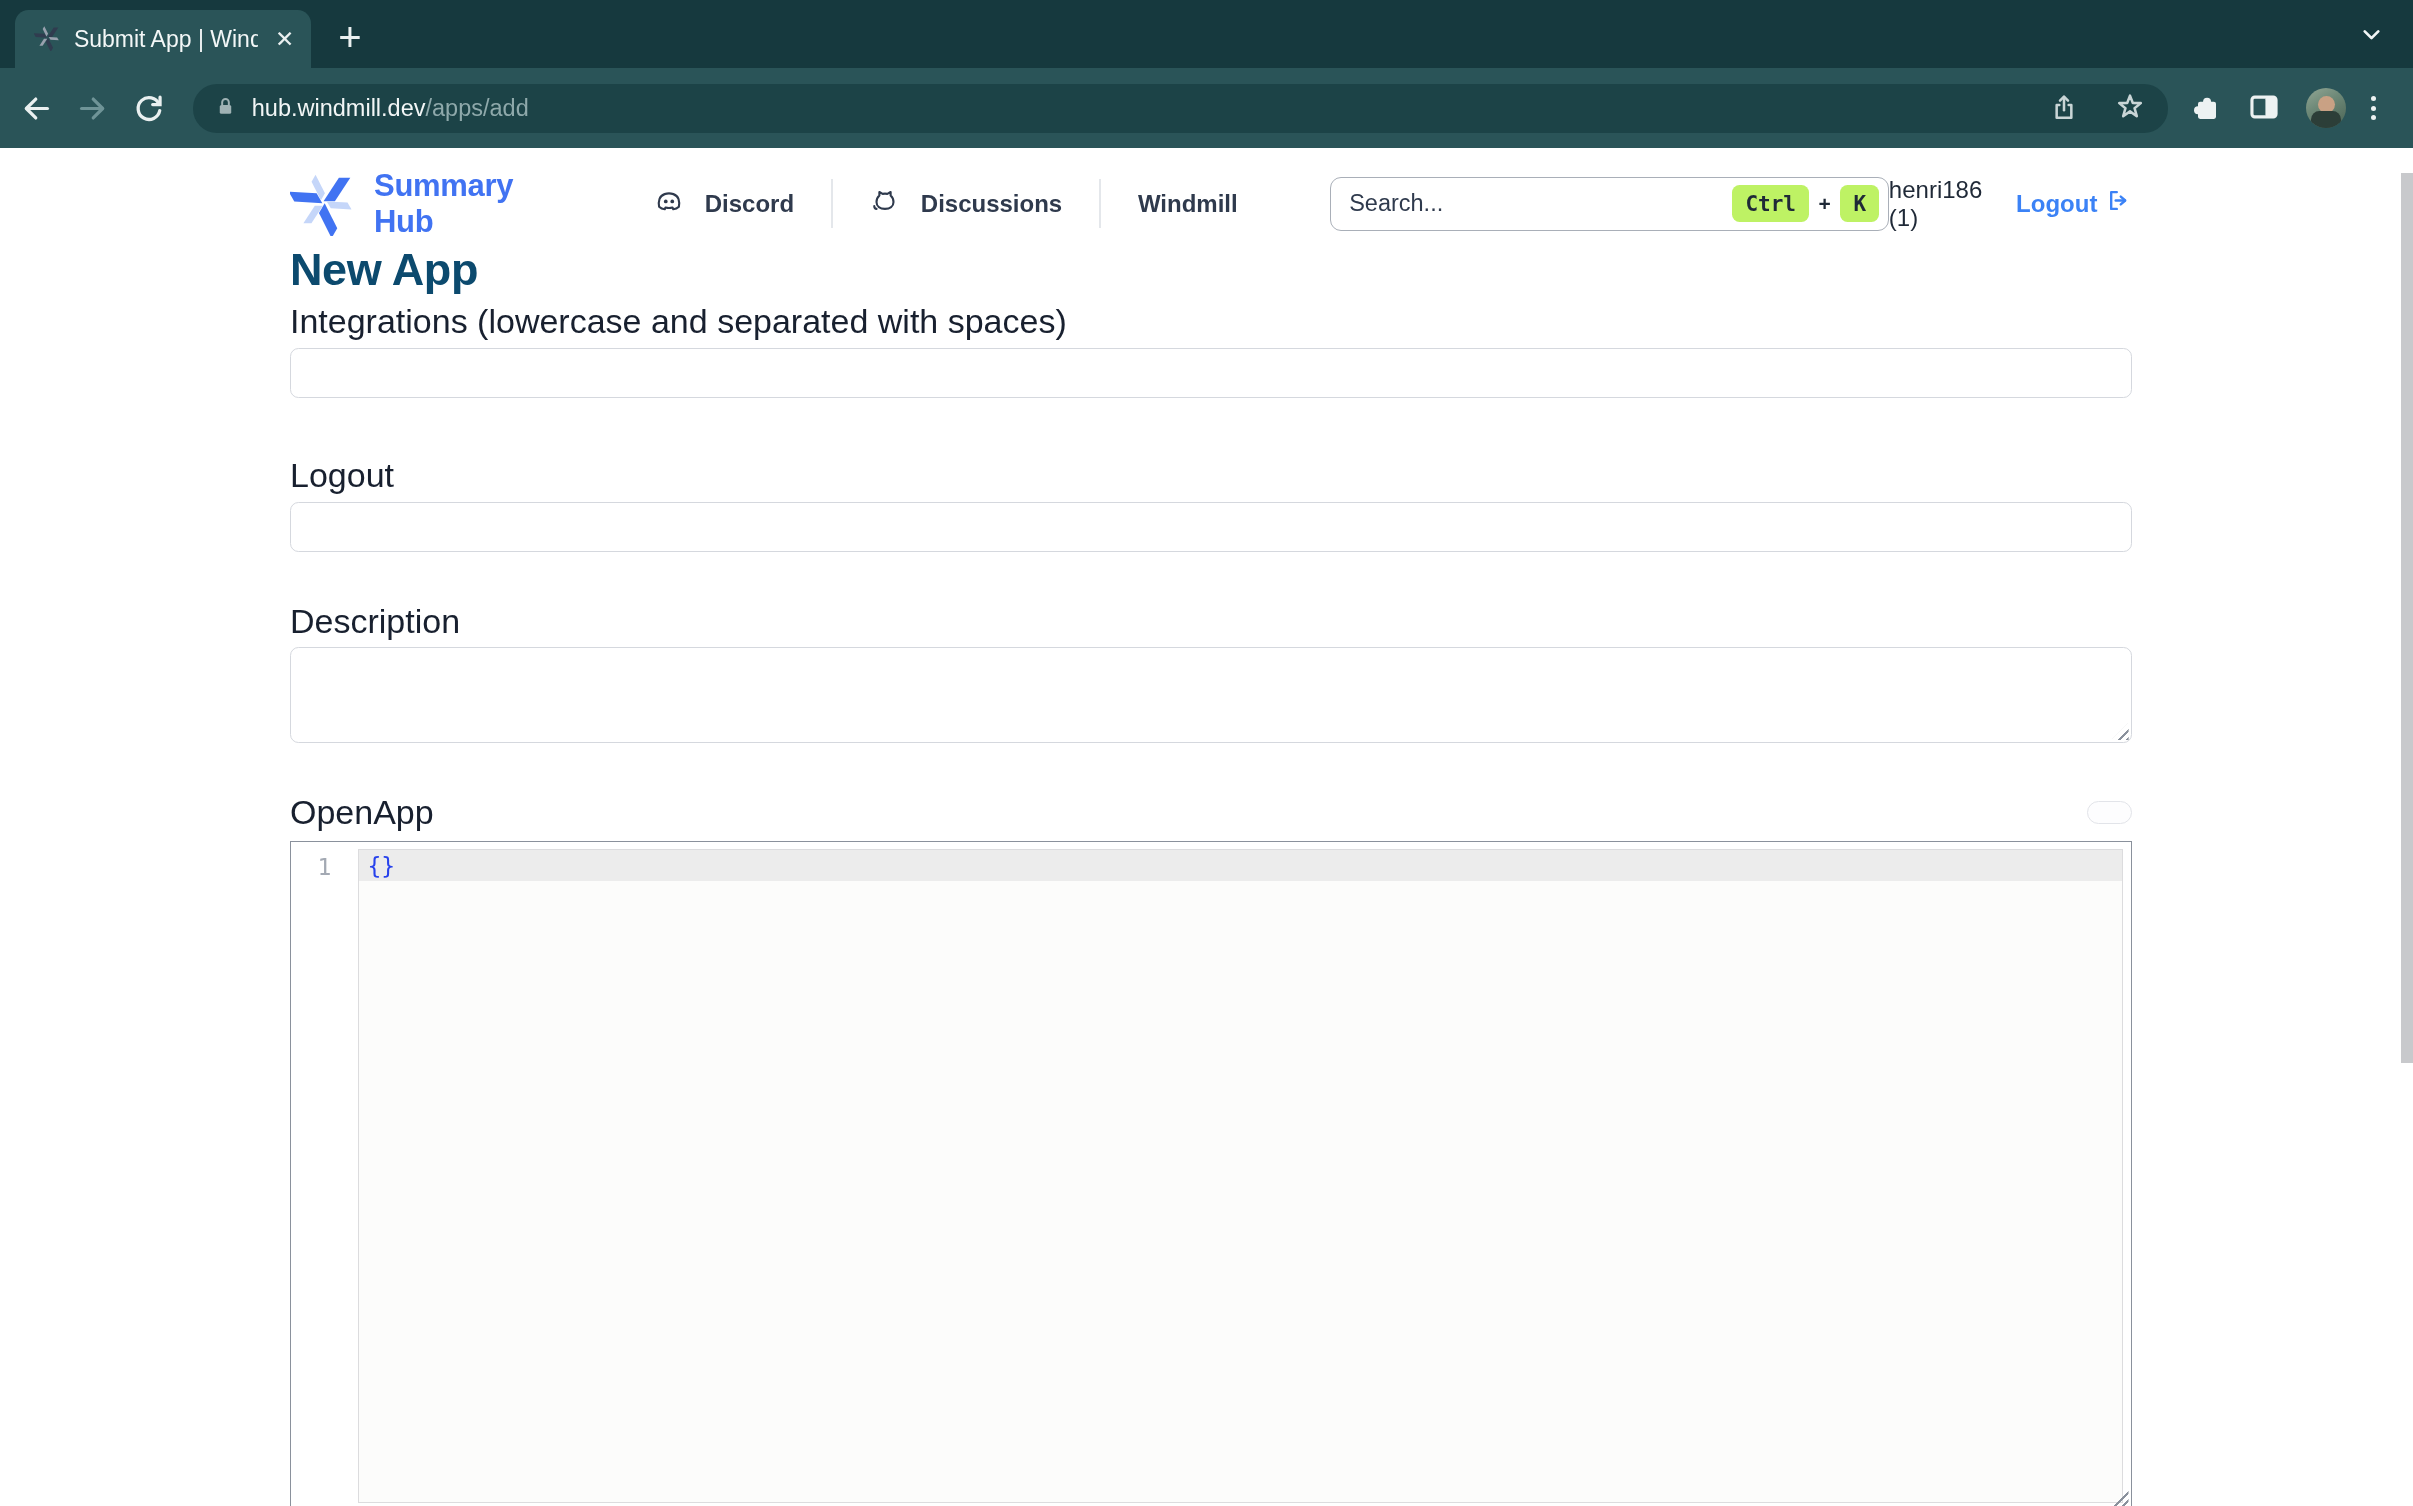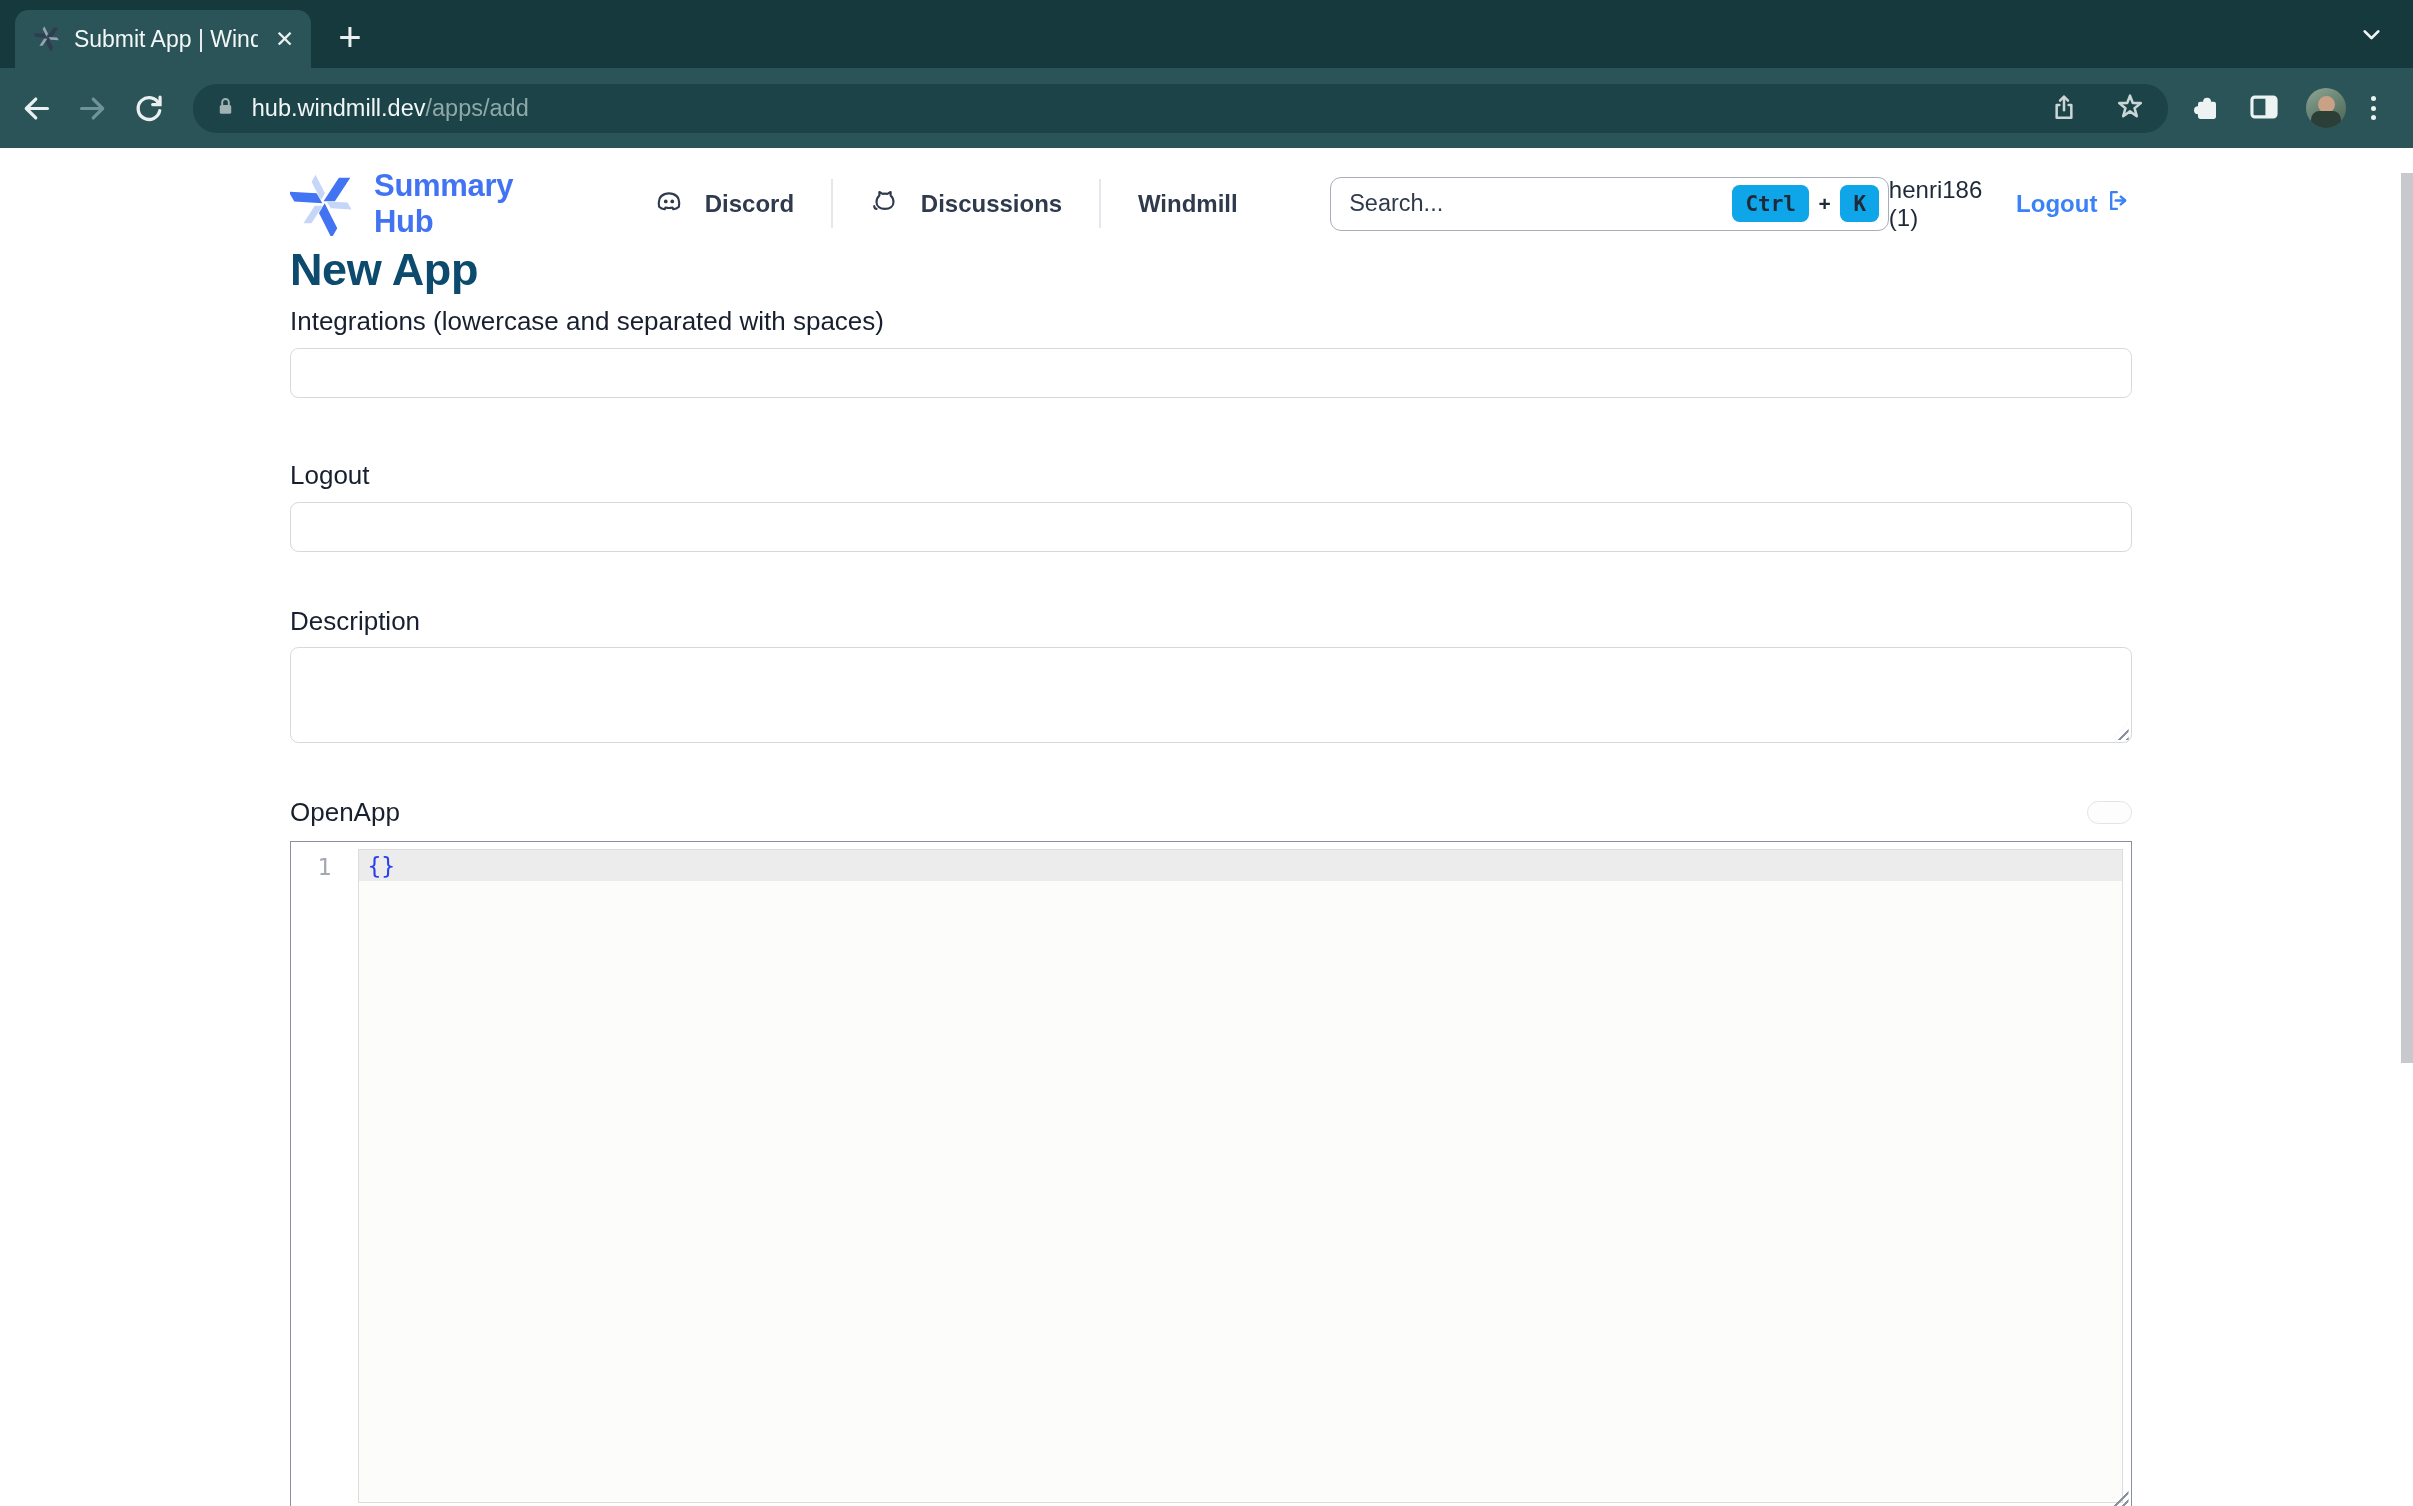--- a/index.html
+++ b/index.html
@@ -53,37 +53,37 @@
   .nav { display:flex; align-items:center; margin-left:105px; }
   .nav-item { display:flex; align-items:center; gap:21px; color:#2F3A4D;
               font-size:24px; font-weight:700; cursor:pointer; }
   .nav-sep { width:1.7px; height:49px; background:#E4E7EB; margin:0 37px; }
 
   .search { margin-left:92px; width:625px; height:54px; border:1.7px solid #A9AFB8;
             border-radius:11px; display:flex; align-items:center; padding:0 8.4px 0 18.5px; }
   .search input { flex:1; min-width:0; border:none; outline:none; background:transparent;
                   font-size:23.5px; color:#2F3A4D; font-family:"Liberation Sans",sans-serif; }
   .search input::placeholder { color:#2F3A4D; opacity:1; }
-  .kbd { background:#0ea5e9; border-radius:7.6px; padding:6.7px 13.4px;
+  .kbd { background:#bef264; border-radius:7.6px; padding:6.7px 13.4px;
          font-family:"DejaVu Sans Mono",monospace; font-size:21px; font-weight:700;
          color:#1F2937; }
   .kbd-plus { margin:0 9.2px; font-size:21px; color:#1F2937; font-weight:700; }
 
   .user-area { margin-left:auto; display:flex; align-items:center; gap:28px; }
   .username { font-size:24px; color:#1F2937; }
   .logout { display:flex; align-items:center; gap:7.6px; color:#3B82F6;
             font-size:24px; font-weight:700; cursor:pointer; }
 
   .page-title { margin-top:5px; font-size:45px; font-weight:800; color:#0c4a6e;
                 letter-spacing:-0.4px; }
 
   .field { margin-top:54px; }
   .field.first { margin-top:10px; }
   .field.second { margin-top:62px; }
-  .field-label { font-size:26px; color:#18202F; line-height:30px; }
+  .field-label { font-size:34px; color:#18202F; line-height:30px; }
   .field-head { display:flex; align-items:center; justify-content:space-between; }
   .text-input { margin-top:11.8px; width:100%; height:50px; background:#fff;
                 border:1.7px solid #D5D8DE; border-radius:8.4px; display:block;
                 font-size:23.5px; padding:0 15px; color:#1F2937; outline:none;
                 font-family:"Liberation Sans",sans-serif; }
   .textarea-wrap { position:relative; margin-top:11.8px; }
   .textarea { width:100%; height:96px; background:#fff; border:1.7px solid #D5D8DE;
               border-radius:8.4px; resize:none; outline:none; display:block;
               font-size:23.5px; padding:8.4px 15px; color:#1F2937;
               font-family:"Liberation Sans",sans-serif; }

